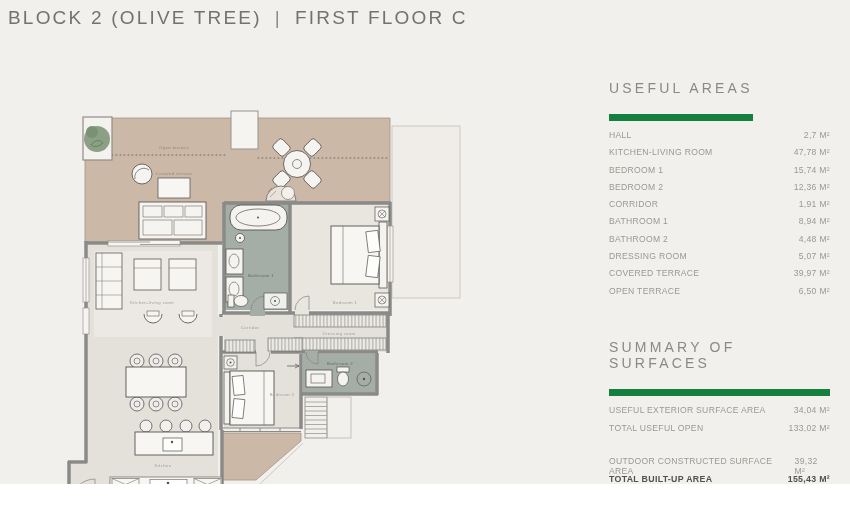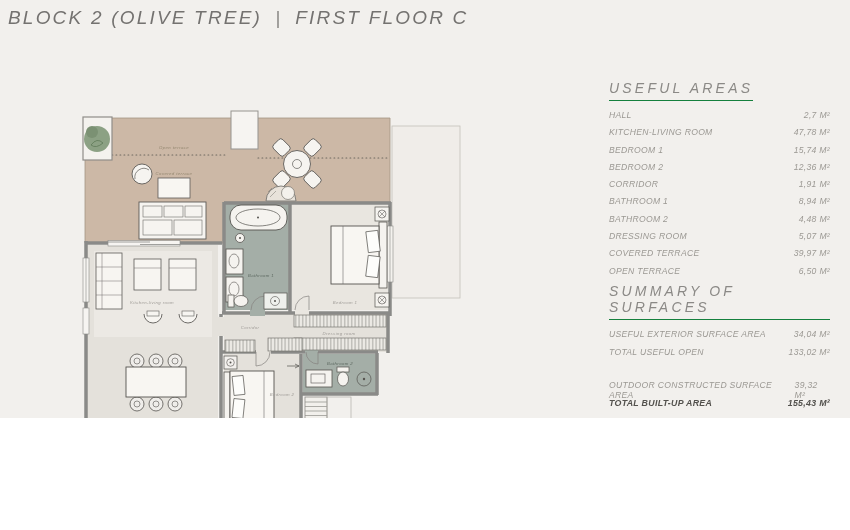--- a/index.html
+++ b/index.html
@@ -1,47 +1,46 @@
 <!DOCTYPE html>
 <html><head>
 <meta charset="utf-8">
 <style>
   html,body{margin:0;padding:0;}
   .canvas{
-    position:relative; width:850px; height:418px; overflow:hidden;
+    position:relative; width:850px; height:484px; overflow:hidden;
     background:#f2f0ed;
     font-family:"Liberation Sans", sans-serif;
-    font-style:italic;
   }
   
   .hdr{
     position:absolute; left:8px; top:7px;
     font-size:19px; letter-spacing:2.2px; color:#747270; font-weight:400;
     white-space:nowrap;
   }
   .hdr .sep{ margin:0 13px; color:#8d8b88; font-weight:300; }
   
   svg.plan{ position:absolute; left:0; top:0; }
   svg text{ font-family:"Liberation Sans", sans-serif; }
   .roomlabel{ font-size:4.3px; letter-spacing:.4px; fill:#a09d98; text-anchor:middle; }
   .roomlabel.tan{ fill:#93866f; }
   .roomlabel.teal{ fill:#5e6a62; }
   
   .panel{ position:absolute; left:609px; top:79px; width:221px; }
   .panel h2{
     font-size:14px; letter-spacing:3.2px; color:#8b8986; font-weight:400;
-    display:inline-block; margin:0; padding-bottom:4px;
-    border-bottom:1px solid #15803d;
+    display:inline-block; margin:0; padding-bottom:18px;
+    border-bottom:7px solid #15803d;
   }
   .rows{ margin-top:9px; }
   .row{
     display:flex; justify-content:space-between; align-items:baseline;
     height:17.3px; font-size:8.6px; letter-spacing:.3px; color:#9b9893;
   }
-  .summary{ }
+  .summary{ margin-top:36px; }
   .summary .row{ height:18px; }
   .gap{ height:15px; }
   .row.total{ color:#53514d; font-weight:700; font-size:8.8px; }
   .val{ text-align:left; }
 </style>
 </head>
 <body>
 
 <div class="canvas">
 

